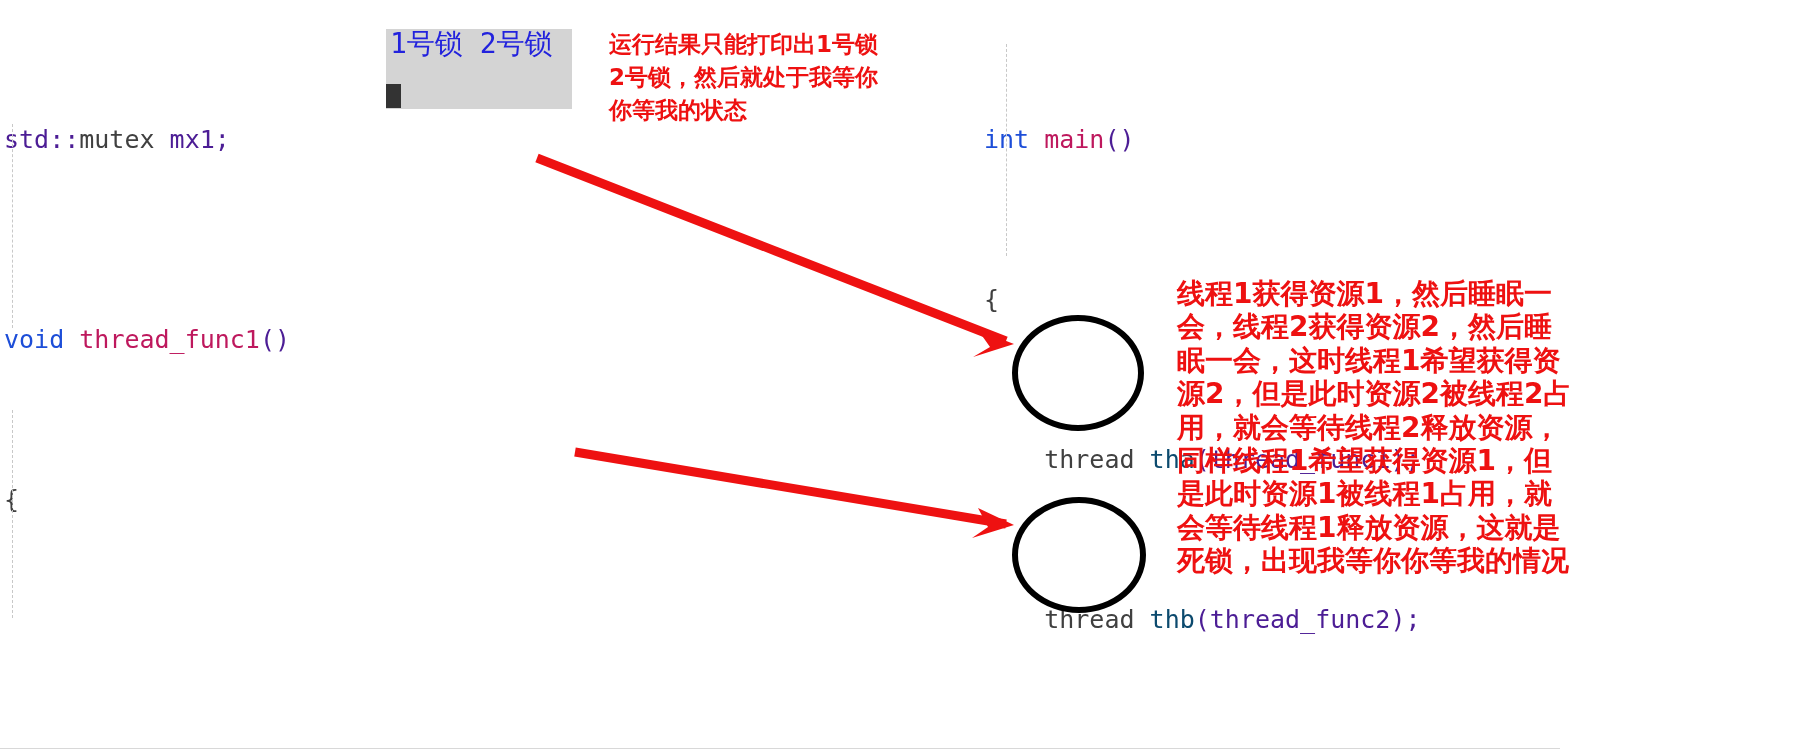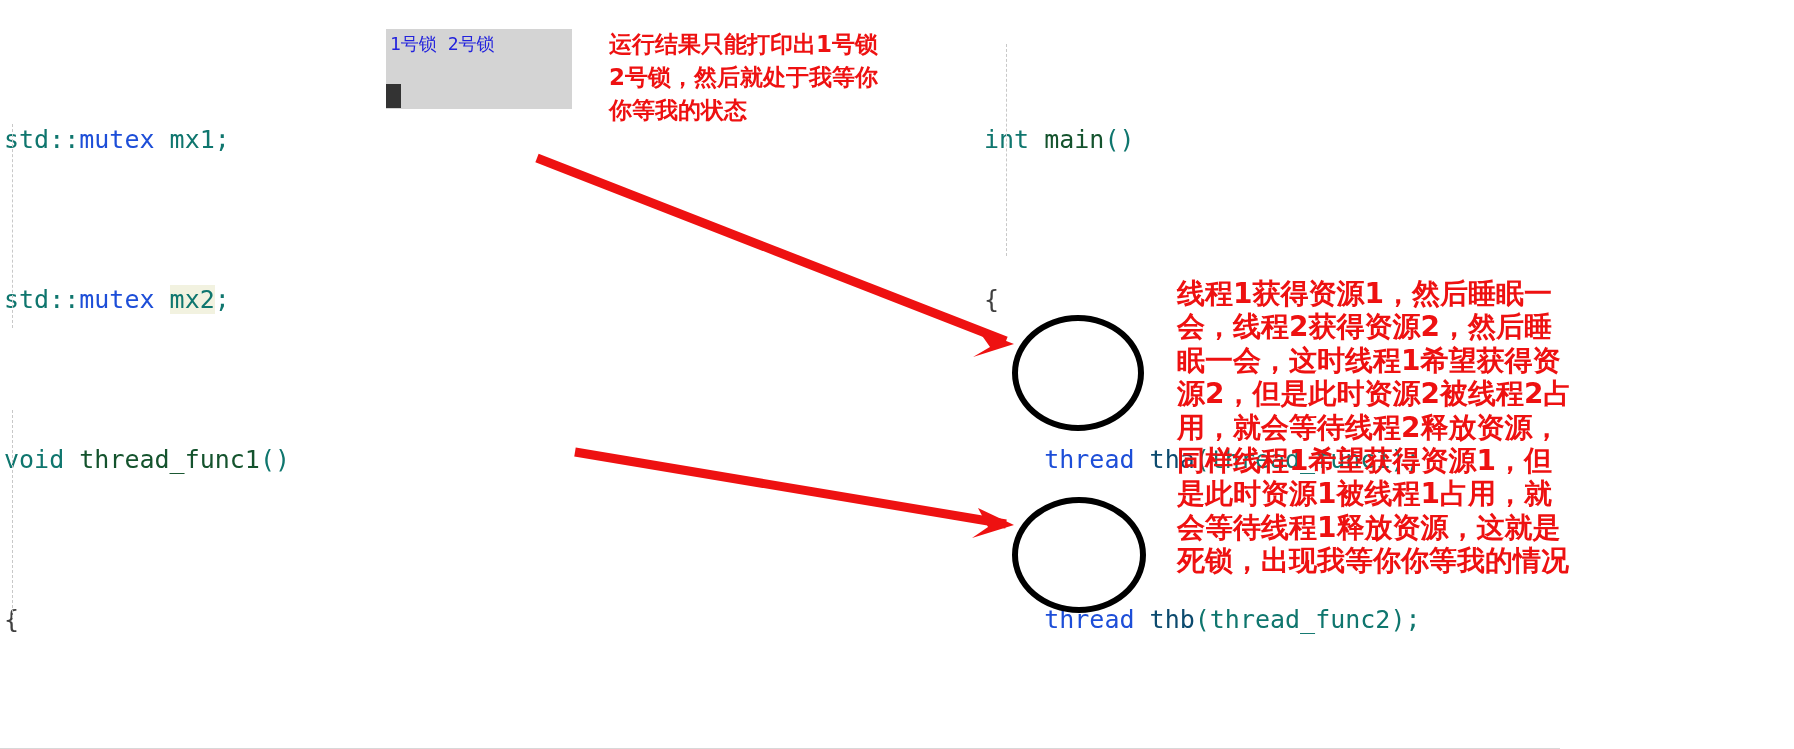--- a/index.html
+++ b/index.html
@@ -37,43 +37,43 @@
   .guide {
     position: absolute;
     border-left: 1px dashed #c8c8c8;
     width: 0;
   }
   #guide-l1 { left: 12px;  top: 124px; height: 204px; }
   #guide-l2 { left: 12px;  top: 410px; height: 208px; }
   #guide-r1 { left: 1006px; top: 44px;  height: 212px; }
 
   
-  .t-kw      { color: #0f766e; }                 
-  .t-type    { color: #1d4ed8; }                 
-  .t-fn      { color: #14532d; }                 
-  .t-plain   { color: #0f766e; }                 
+  .t-kw      { color: #1d4ed8; }                 
+  .t-type    { color: #404040; }                 
+  .t-fn      { color: #be185d; }                 
+  .t-plain   { color: #4c1d95; }                 
   .t-var     { color: #0c4a6e; }                 
   .t-brace   { color: #404040; }
   .hl-word   { background: #f2f2e0; }
 
   
   #console-box {
     position: absolute;
     left: 386px;
     top: 29px;
     width: 186px;
     height: 80px;
     background: #d4d4d4;
     box-sizing: border-box;
     padding: 2px 0 0 4px;
   }
   #console-text {
     color: #2222dd;
     font-family: "DejaVu Sans Mono", "Liberation Mono", monospace;
-    font-size: 18px;
+    font-size: 28px;
     line-height: 26px;
     white-space: pre;
   }
   #console-cursor {
     position: absolute;
     left: 386px;
     top: 84px;
     width: 15px;
     height: 24px;
     background: #333333;
@@ -132,21 +132,20 @@
     background: #d8d8d8;
   }
 </style>
 </head>
 <body>
 
 <div id="code-left" class="code-pane">
 
   <div class="code-line"><span class="t-plain">std::</span><span class="t-type">mutex</span><span class="t-plain"> </span><span class="t-plain">mx1;</span></div>
 
-  <div class="code-line"><span class="t-plain">std::</span><span class="t-type">mutex</span><span class="t-plain"> </span><span class="t-plain hl-word">mx2</span><span class="t-plain">;</span></div>
 
   <div class="code-line"><span class="t-kw">void</span><span class="t-plain"> </span><span class="t-fn">thread_func1</span><span class="t-plain">()</span></div>
 
   <div class="code-line"><span class="t-brace">{</span></div>
 
   
 
   
 
   

